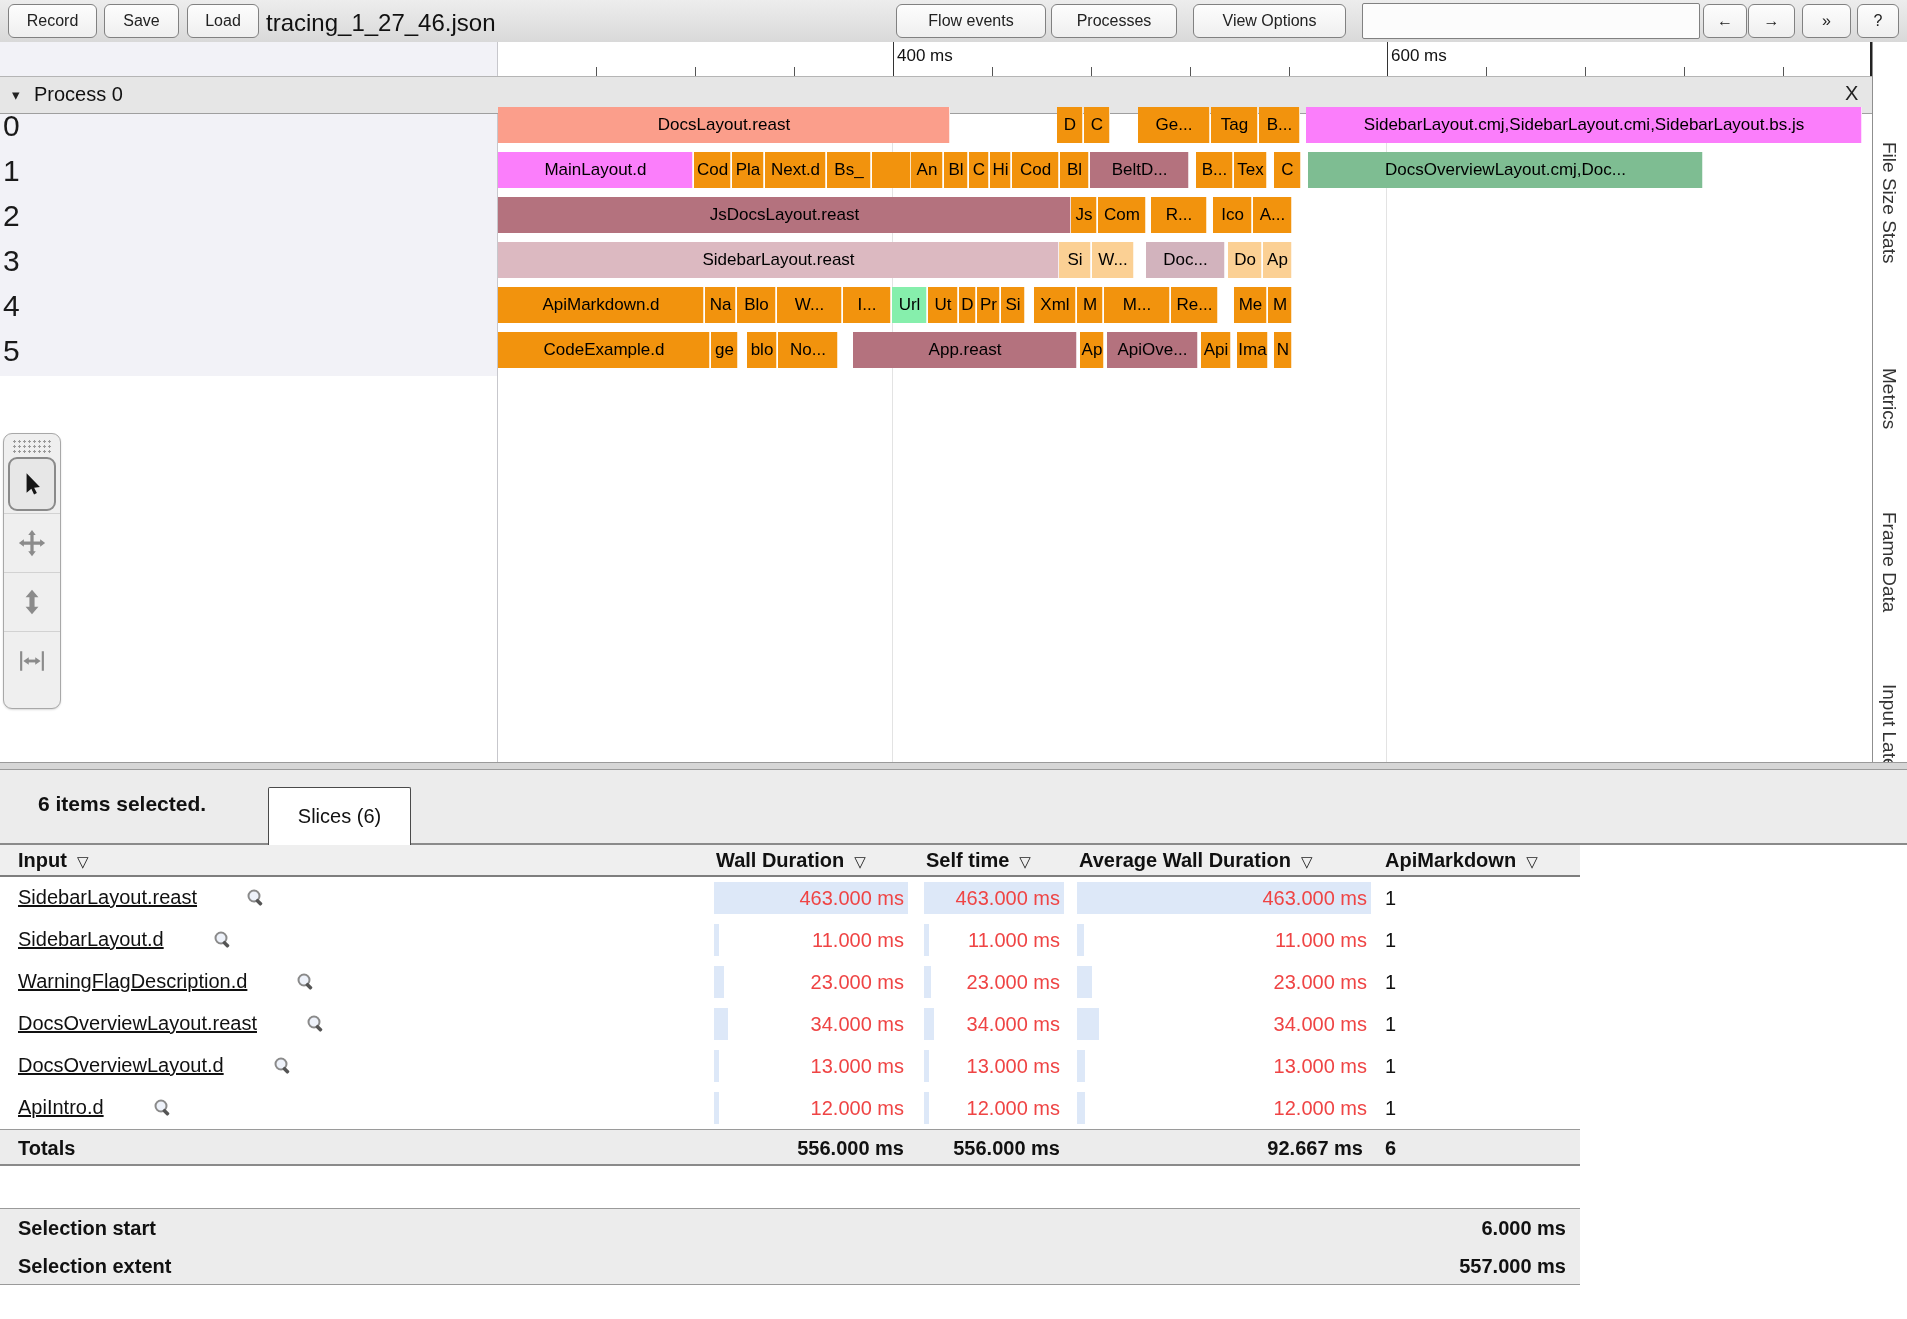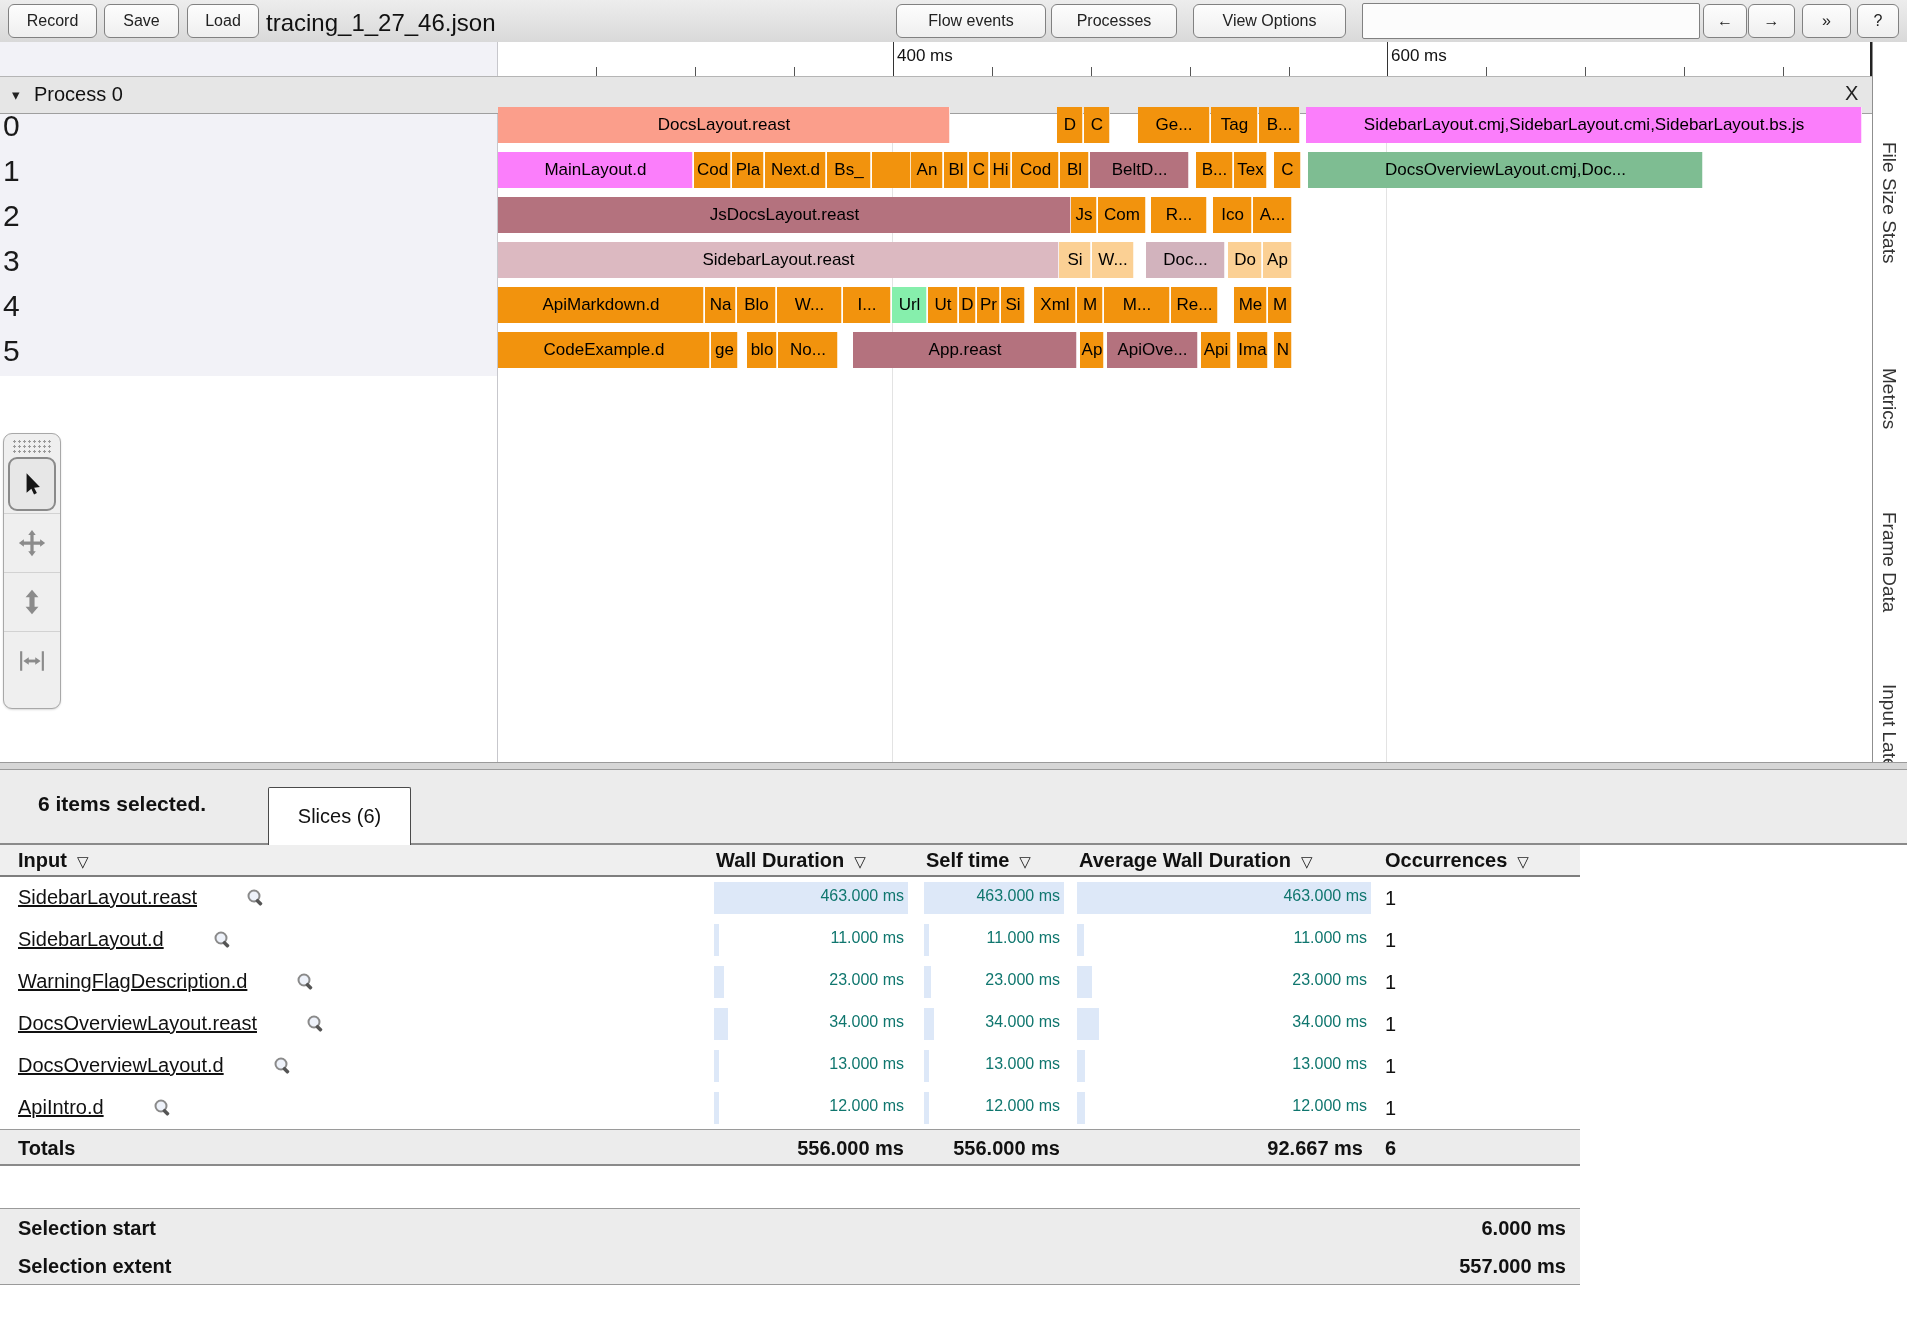--- a/index.html
+++ b/index.html
@@ -55,21 +55,21 @@
          border-bottom:2px solid #7e7e7e;box-sizing:border-box;}
   .hcell{position:absolute;top:4px;font-size:20px;font-weight:bold;color:#111;white-space:nowrap;cursor:default;}
   .hcell .sort{font-weight:normal;font-size:15px;margin-left:10px;color:#222;}
   .trows{position:absolute;left:0;top:877px;width:1580px;}
   .trow{position:relative;height:42px;}
   .trow .nm{position:absolute;left:18px;top:9px;font-size:20px;display:flex;align-items:center;}
   .trow .nm a{color:#111;text-decoration:underline;cursor:pointer;}
   .trow .mag{margin-left:48px;display:inline-flex;cursor:pointer;}
   .vcell{position:absolute;top:5px;height:32px;}
   .vfill{position:absolute;left:0;top:0;height:32px;background:#dde8f8;}
-  .vtext{position:absolute;right:4px;top:5px;font-size:16px;color:#0f766e;white-space:nowrap;}
+  .vtext{position:absolute;right:4px;top:5px;font-size:20px;color:#ef4444;white-space:nowrap;}
   .occ{position:absolute;top:10px;font-size:20px;color:#111;}
   .totals{position:absolute;left:0;top:1129px;width:1580px;height:37px;background:#ececec;
           border-top:1px solid #9a9a9a;border-bottom:2px solid #8a8a8a;box-sizing:border-box;font-weight:bold;}
   .totals .tl{position:absolute;left:18px;top:7px;font-size:20px;}
   .totals .tv{position:absolute;top:7px;font-size:20px;white-space:nowrap;}
   .selinfo{position:absolute;left:0;top:1208px;width:1580px;height:77px;background:#ececec;
            border-top:1px solid #9a9a9a;border-bottom:1px solid #9a9a9a;box-sizing:border-box;}
   .selinfo .row{position:relative;height:38px;}
   .selinfo .lab{position:absolute;left:18px;top:8px;font-size:20px;font-weight:bold;}
   .selinfo .val{position:absolute;right:14px;top:8px;font-size:20px;font-weight:bold;}
@@ -246,21 +246,21 @@
   <div class="selbar">
     <div class="seltext">6 items selected.</div>
   </div>
   <div class="slices-tab">Slices (6)</div>
 
   <div class="thead">
     <div class="hcell" style="left:18px"><span>Input</span><span class="sort">▽</span></div>
     <div class="hcell" style="left:716px"><span>Wall Duration</span><span class="sort">▽</span></div>
     <div class="hcell" style="left:926px"><span>Self time</span><span class="sort">▽</span></div>
     <div class="hcell" style="left:1079px"><span>Average Wall Duration</span><span class="sort">▽</span></div>
-    <div class="hcell" style="left:1385px"><span>Occurrences</span><span class="sort">▽</span></div>
+    <div class="hcell" style="left:1385px"><span>ApiMarkdown</span><span class="sort">▽</span></div>
   </div>
 
   <div class="trows" id="trows">
       <div class="trow">
         <div class="nm">
           <a>SidebarLayout.reast</a>
           <span class="mag">
             <svg width="22" height="22" viewBox="0 0 22 22">
               <circle cx="9" cy="9" r="5.5" fill="#eef2fa" stroke="#8a8a8a" stroke-width="2"></circle>
               <rect x="12.6" y="11.4" width="7.4" height="3.6" rx="1.2" transform="rotate(45 12.6 11.4)" fill="#555"></rect>

